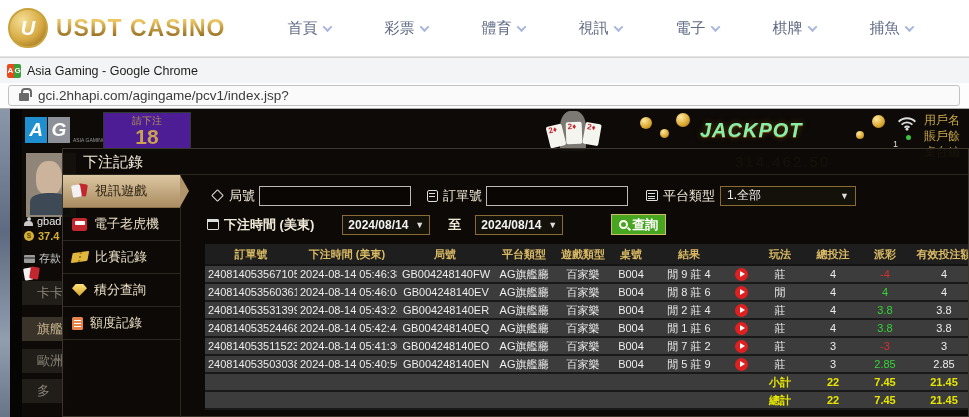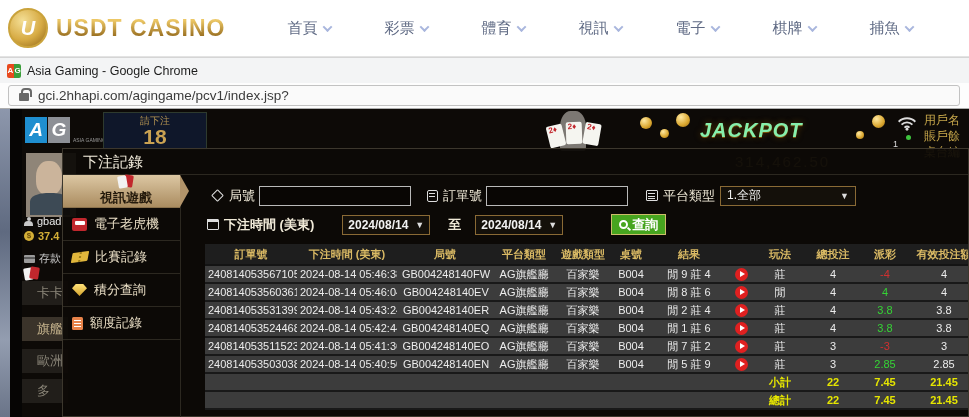--- a/index.html
+++ b/index.html
@@ -46,21 +46,21 @@
     background:linear-gradient(180deg,#8d97ac,#5f6a80 40%,#939db0 75%,#6a7488); }
   .black-strip { position:absolute; left:10px; top:0; width:12px; height:308px; background:#060504; }
 
   
   .ag-logo { position:absolute; left:25px; top:8px; display:flex; align-items:flex-end; gap:1px; }
   .ag-a { width:22px; height:26px; background:#1f8fd0; color:#fff; font-weight:bold; font-size:19px;
     display:flex; align-items:center; justify-content:center; font-style:italic; }
   .ag-g { width:22px; height:26px; background:#8d9096; color:#fff; font-weight:bold; font-size:19px;
     display:flex; align-items:center; justify-content:center; font-style:italic; }
   .ag-sub { font-size:5px; color:#9a9a9a; margin-left:2px; }
-  .countdown { position:absolute; left:103px; top:3px; width:104px; height:38px; background:#0f172a;
+  .countdown { position:absolute; left:103px; top:3px; width:88px; height:38px; background:#4c1d95;
     border:1px solid #2e3a2e; text-align:center; }
   .countdown .cd-label { font-size:10px; color:#b09050; margin-top:1px; }
   .countdown .cd-value { font-size:21px; font-weight:bold; color:#caa252; line-height:18px; }
   .avatar { position:absolute; left:26px; top:44px; width:50px; height:64px; background:#8f8578; }
   .avatar::before { content:''; position:absolute; left:10px; top:8px; width:26px; height:34px;
     background:#cbb49b; border-radius:45% 45% 40% 40%; }
   .avatar::after { content:''; position:absolute; left:4px; top:40px; width:40px; height:22px;
     background:#3d4a55; border-radius:40% 40% 0 0; }
   .user-row { position:absolute; display:flex; align-items:center; gap:4px; font-size:11px; color:#e8e8e8; }
   .person-icon { width:9px; height:9px; position:relative; }
@@ -95,22 +95,22 @@
 
   
   .modal { position:absolute; left:62px; top:39px; width:907px; height:269px;
     background:rgba(13,10,6,0.94); border:1px solid #3c372d; z-index:5; }
   .modal-title { height:26px; line-height:25px; padding-left:20px; font-size:15px; color:#f2ecdc;
     border-bottom:1px solid #2c2820; }
   .modal-body { display:flex; height:242px; }
   .modal-sidebar { width:118px; flex:0 0 118px; border-right:1px solid #2c2820; }
   .side-item { position:relative; height:33px; display:flex; align-items:center; gap:7px; padding-left:9px;
     font-size:13px; color:#eadfc6; border-bottom:1px solid #2c2820; cursor:pointer; }
-  .side-item.active { background:linear-gradient(180deg,#dcc7a3,#aa8c60); color:#241a0c; font-weight:bold;
-    border-bottom:1px solid #8a714c;flex-direction:column; }
+  .side-item.active { background:linear-gradient(180deg,#dcc7a3,#aa8c60); color:#241a0c; font-weight:normal;
+    border-bottom:1px solid #8a714c; }
   .side-item.active::after { content:''; position:absolute; right:-9px; top:0; width:0; height:0;
     border-top:16px solid transparent; border-bottom:16px solid transparent; border-left:9px solid #b2946a; z-index:6; }
   .icon-slot { width:15px; height:13px; background:#c1272d; border-radius:2px; position:relative; }
   .icon-slot::after { content:''; position:absolute; left:2.5px; top:3px; width:10px; height:4px; background:#fff; border-radius:1px; }
   .icon-tablegames { width:15px; height:13px; position:relative; }
   .icon-tablegames::before { content:''; position:absolute; left:1px; top:1px; width:9px; height:11px;
     background:#2e9e3e; border-radius:1.5px; transform:rotate(-12deg); }
   .icon-tablegames::after { content:''; position:absolute; left:6px; top:0; width:9px; height:11px;
     background:#5ec06a; border-radius:1.5px; transform:rotate(10deg); }
   .icon-ticket { width:16px; height:10px; background:#e0b63c; transform:skew(-18deg) rotate(-8deg);

